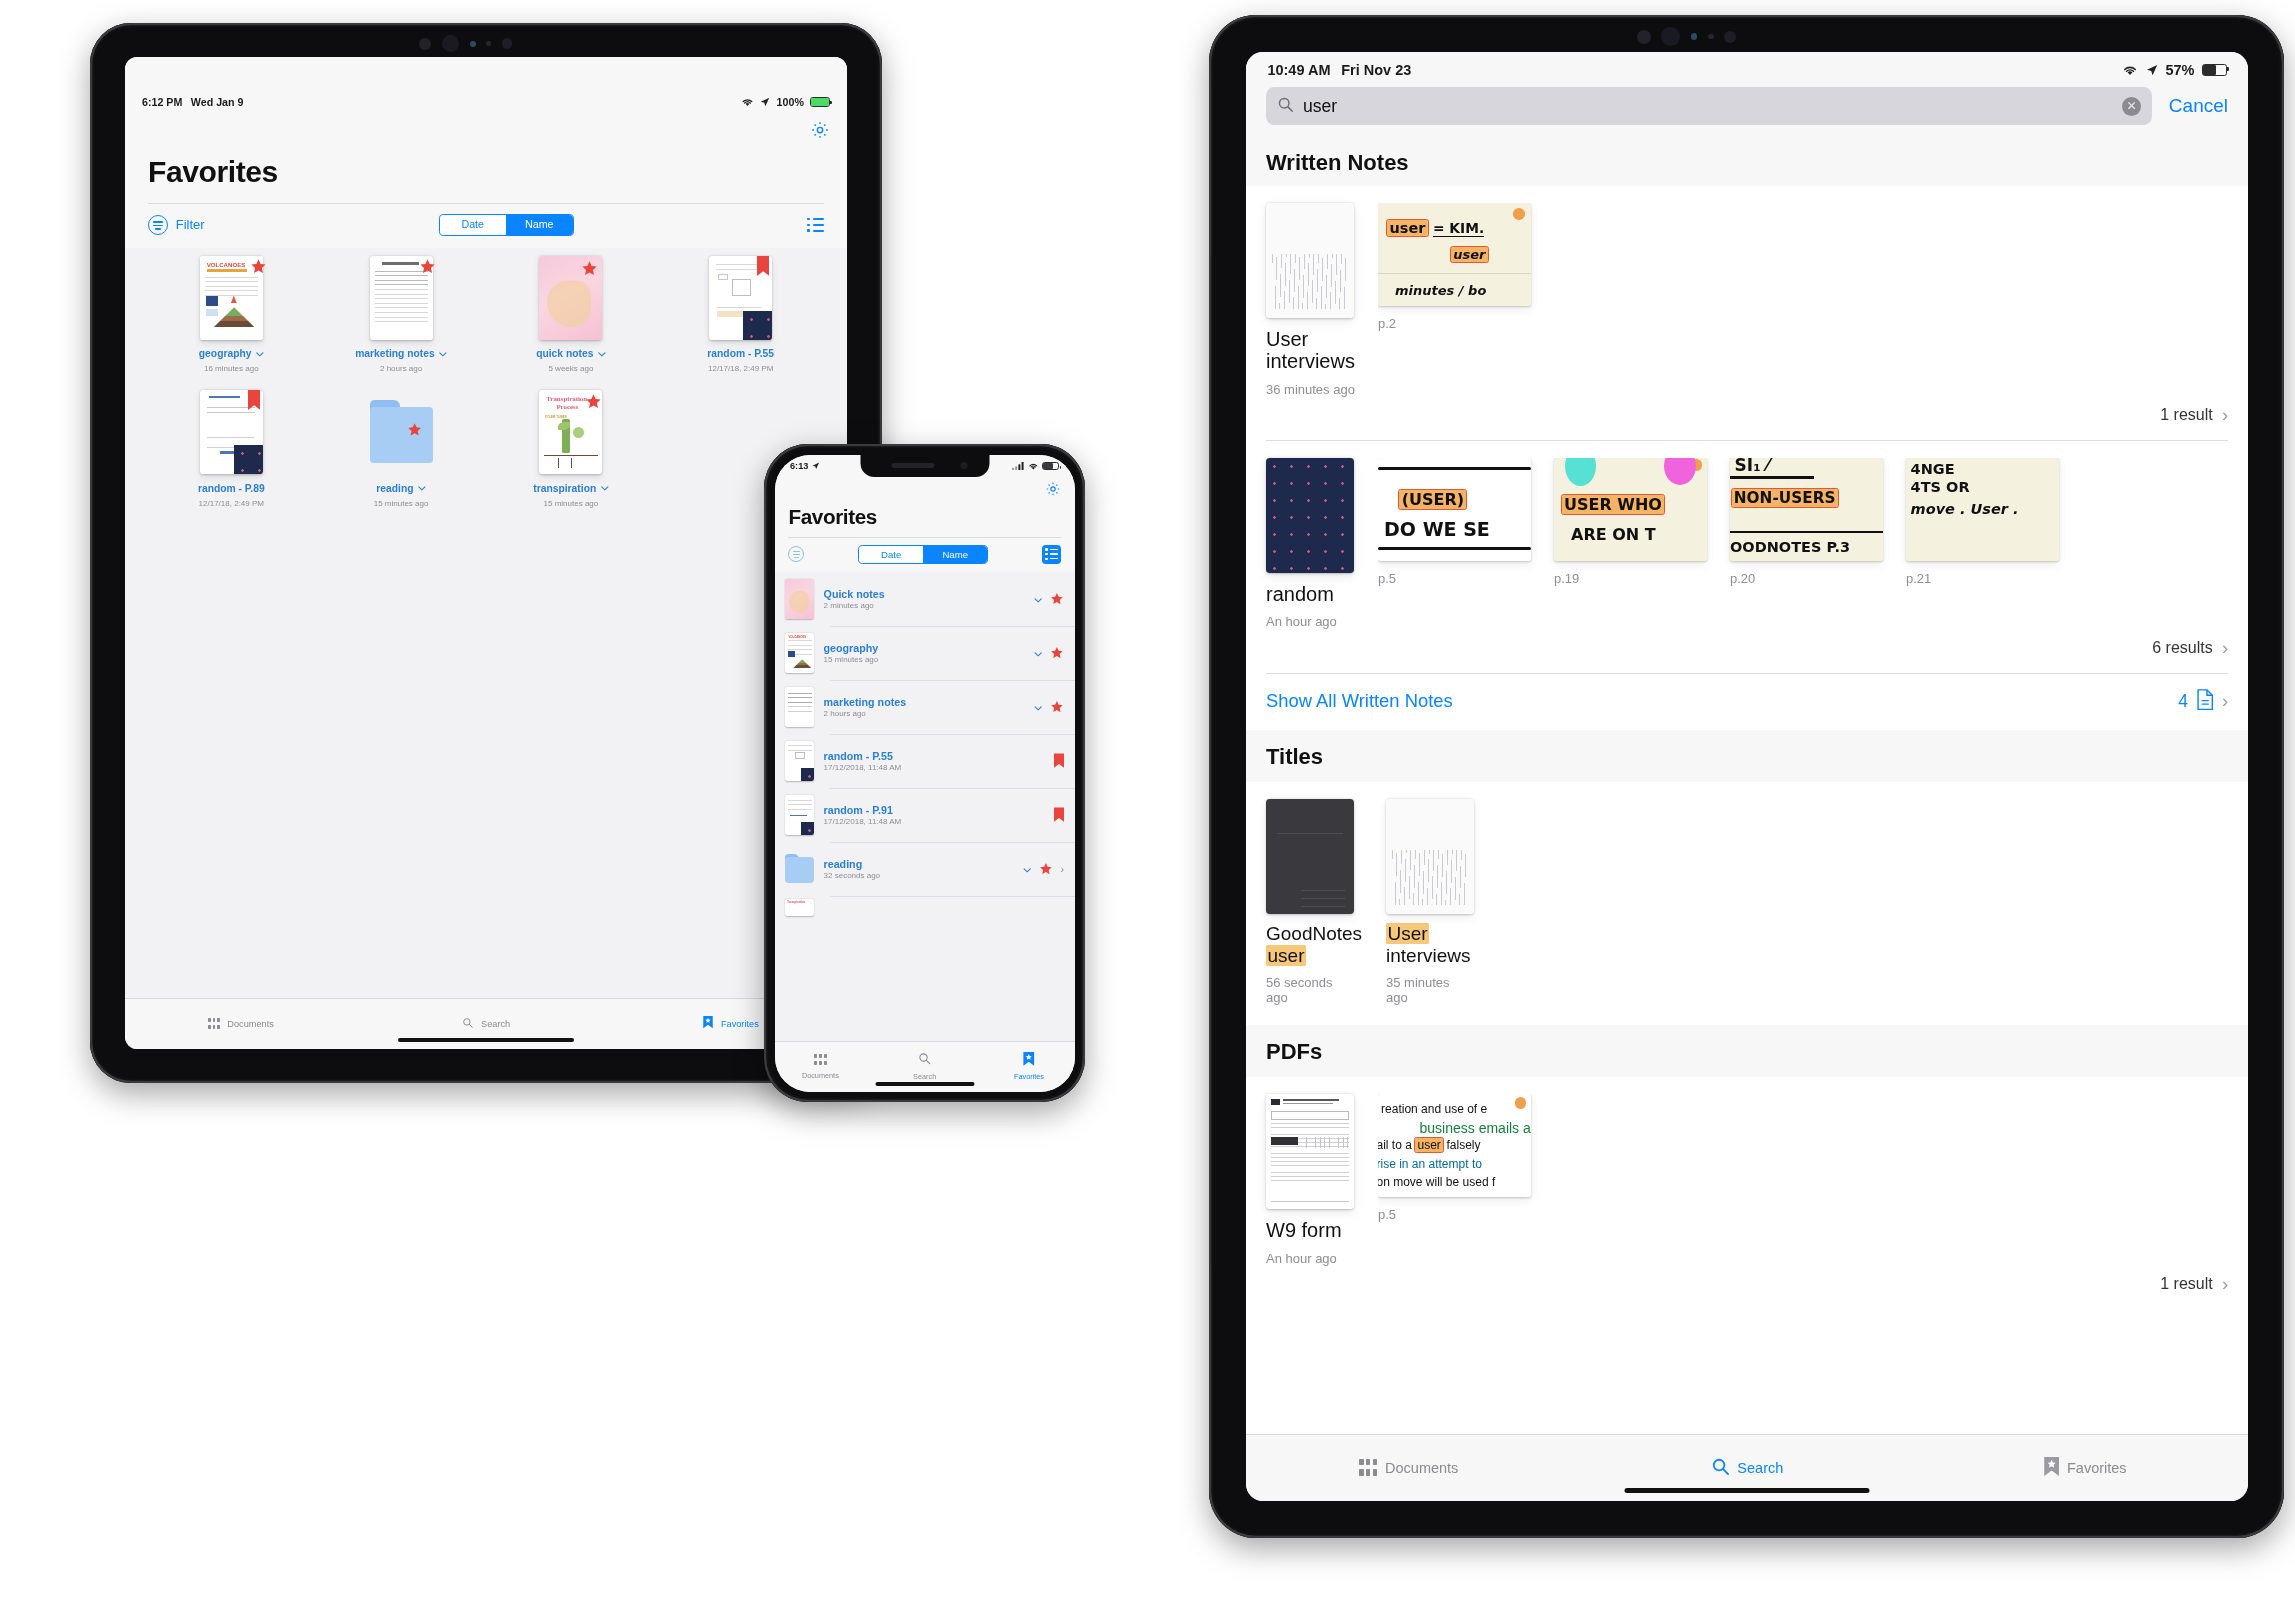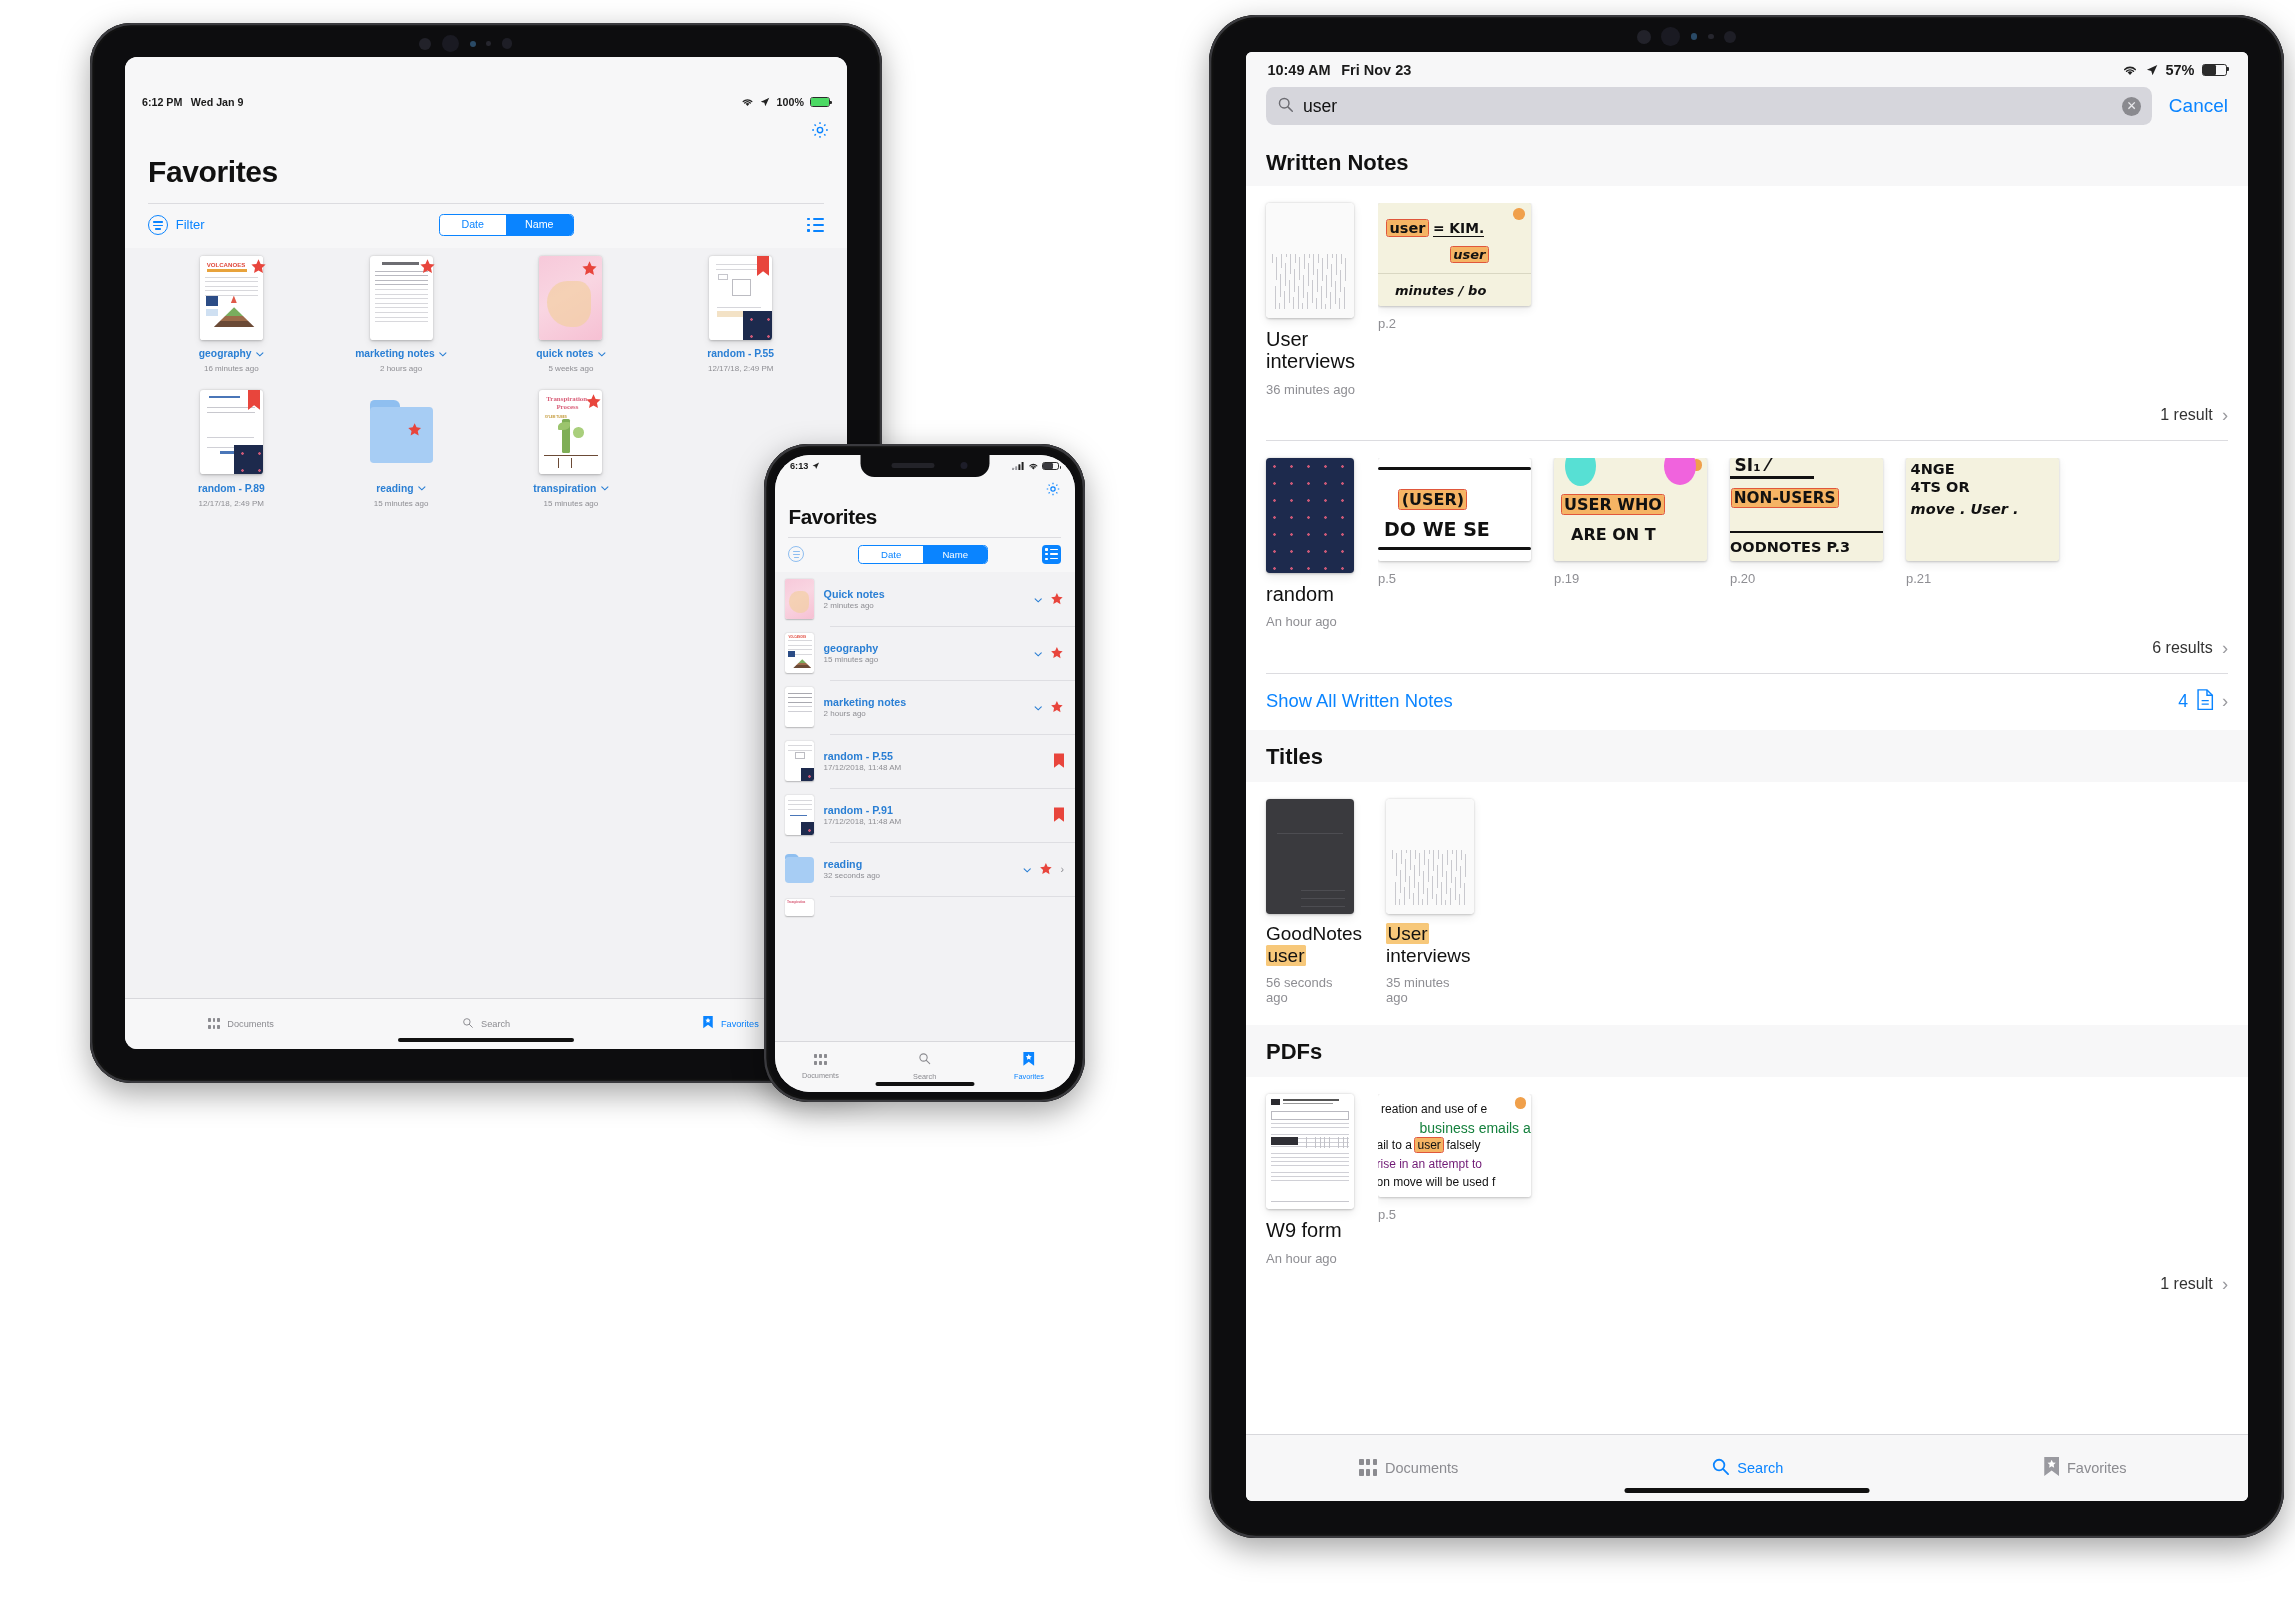--- a/index.html
+++ b/index.html
@@ -41,21 +41,21 @@
     position:absolute; left:50%; transform:translateX(-50%); top:0;
     width: 129px; height: 22px; background:#0d0d0f;
     border-bottom-left-radius: 13.8px; border-bottom-right-radius: 13.8px; z-index: 40;
   }
   .notch .speaker { position:absolute; left:31px; top:8.4px; width:43px; height:4.6px; border-radius:2.3px; background:#232329; }
   .notch .frontcam { position:absolute; right:21.4px; top:6.9px; width:7.7px; height:7.7px; border-radius:50%; background:#1d1d29; }
 
   
   #ipad-right { left: 1209px; top: 15.3px; width: 1075px; height: 1523px; }
   #ipad-right .bezel { border-radius: 47px; }
-  #ipad-right .screen { left: 37px; top: 37px; width: 1002px; height: 1449px; border-radius: 6px; }
+  #ipad-right .screen { left: 37px; top: 37px; width: 1002px; height: 1449px; border-radius: 17px; }
 
   
   .statusbar {
     display:flex; align-items:center; justify-content:space-between;
     font-size: 11.5px; color:#1b1b1b; font-weight: 600;
     padding: 0 17px;
   }
   .sb-left { display:flex; align-items:center; gap: 8.4px; }
   .sb-right { display:flex; align-items:center; gap: 6.1px; }
   .ic { display:inline-block; line-height:0; }
@@ -926,21 +926,21 @@
                 <div class="res-title">W9 form</div>
                 <div class="res-date">An hour ago</div>
               </div>
               <div class="snips">
                 <div class="snip">
                   <div class="snip-card" style="background:#fff;">
                     <span class="orange-dot" style="right:4.6px;top:3.1px;"></span>
                     <div style="position:absolute;left:3.1px;top:7.7px;font-size:12px;color:#111;white-space:nowrap;">reation and use of e</div>
                     <div style="position:absolute;left:-1.5px;top:26px;font-size:14px;color:#15803d;white-space:nowrap;margin-left:43px;">business emails and</div>
                     <div style="position:absolute;left:-1.5px;top:44px;font-size:12px;color:#111;white-space:nowrap;">ail to a <span class="hl-box">user</span> falsely</div>
-                    <div style="position:absolute;left:-1.5px;top:63px;font-size:12px;color:#701a75;white-space:nowrap;">rise in an attempt to</div>
+                    <div style="position:absolute;left:-1.5px;top:63px;font-size:12px;color:#0369a1;white-space:nowrap;">rise in an attempt to</div>
                     <div style="position:absolute;left:-1.5px;top:81px;font-size:12px;color:#111;white-space:nowrap;">on move will be used f</div>
                   </div>
                   <div class="snip-page">p.5</div>
                 </div>
               </div>
             </div>
             <div class="result-count" style="padding:7.7px 20px 13.8px;">
               <span>1 result</span>
               <span class="chev-r">›</span>
             </div>

